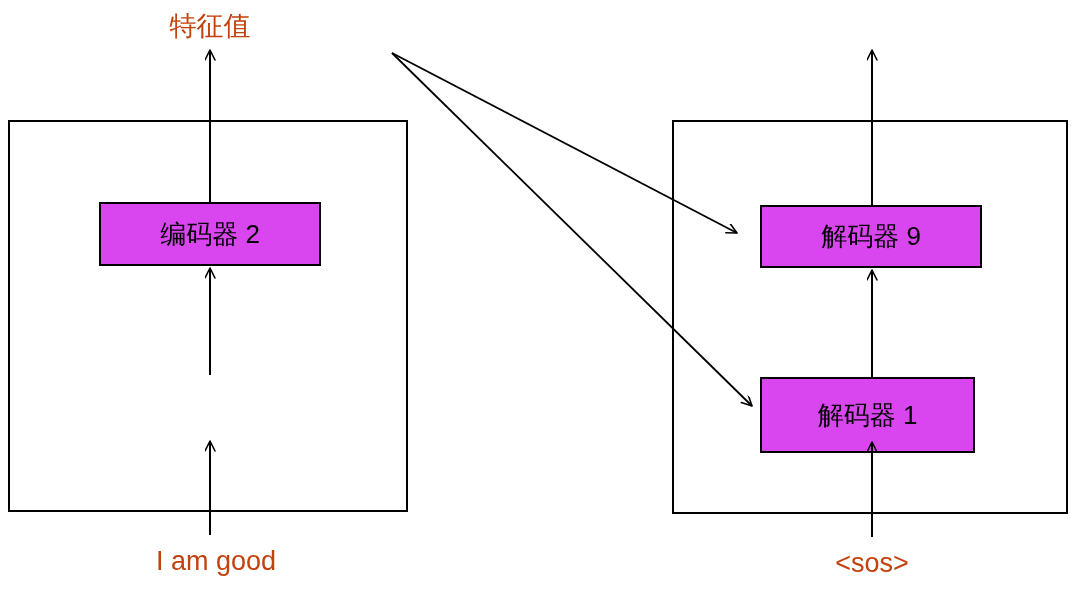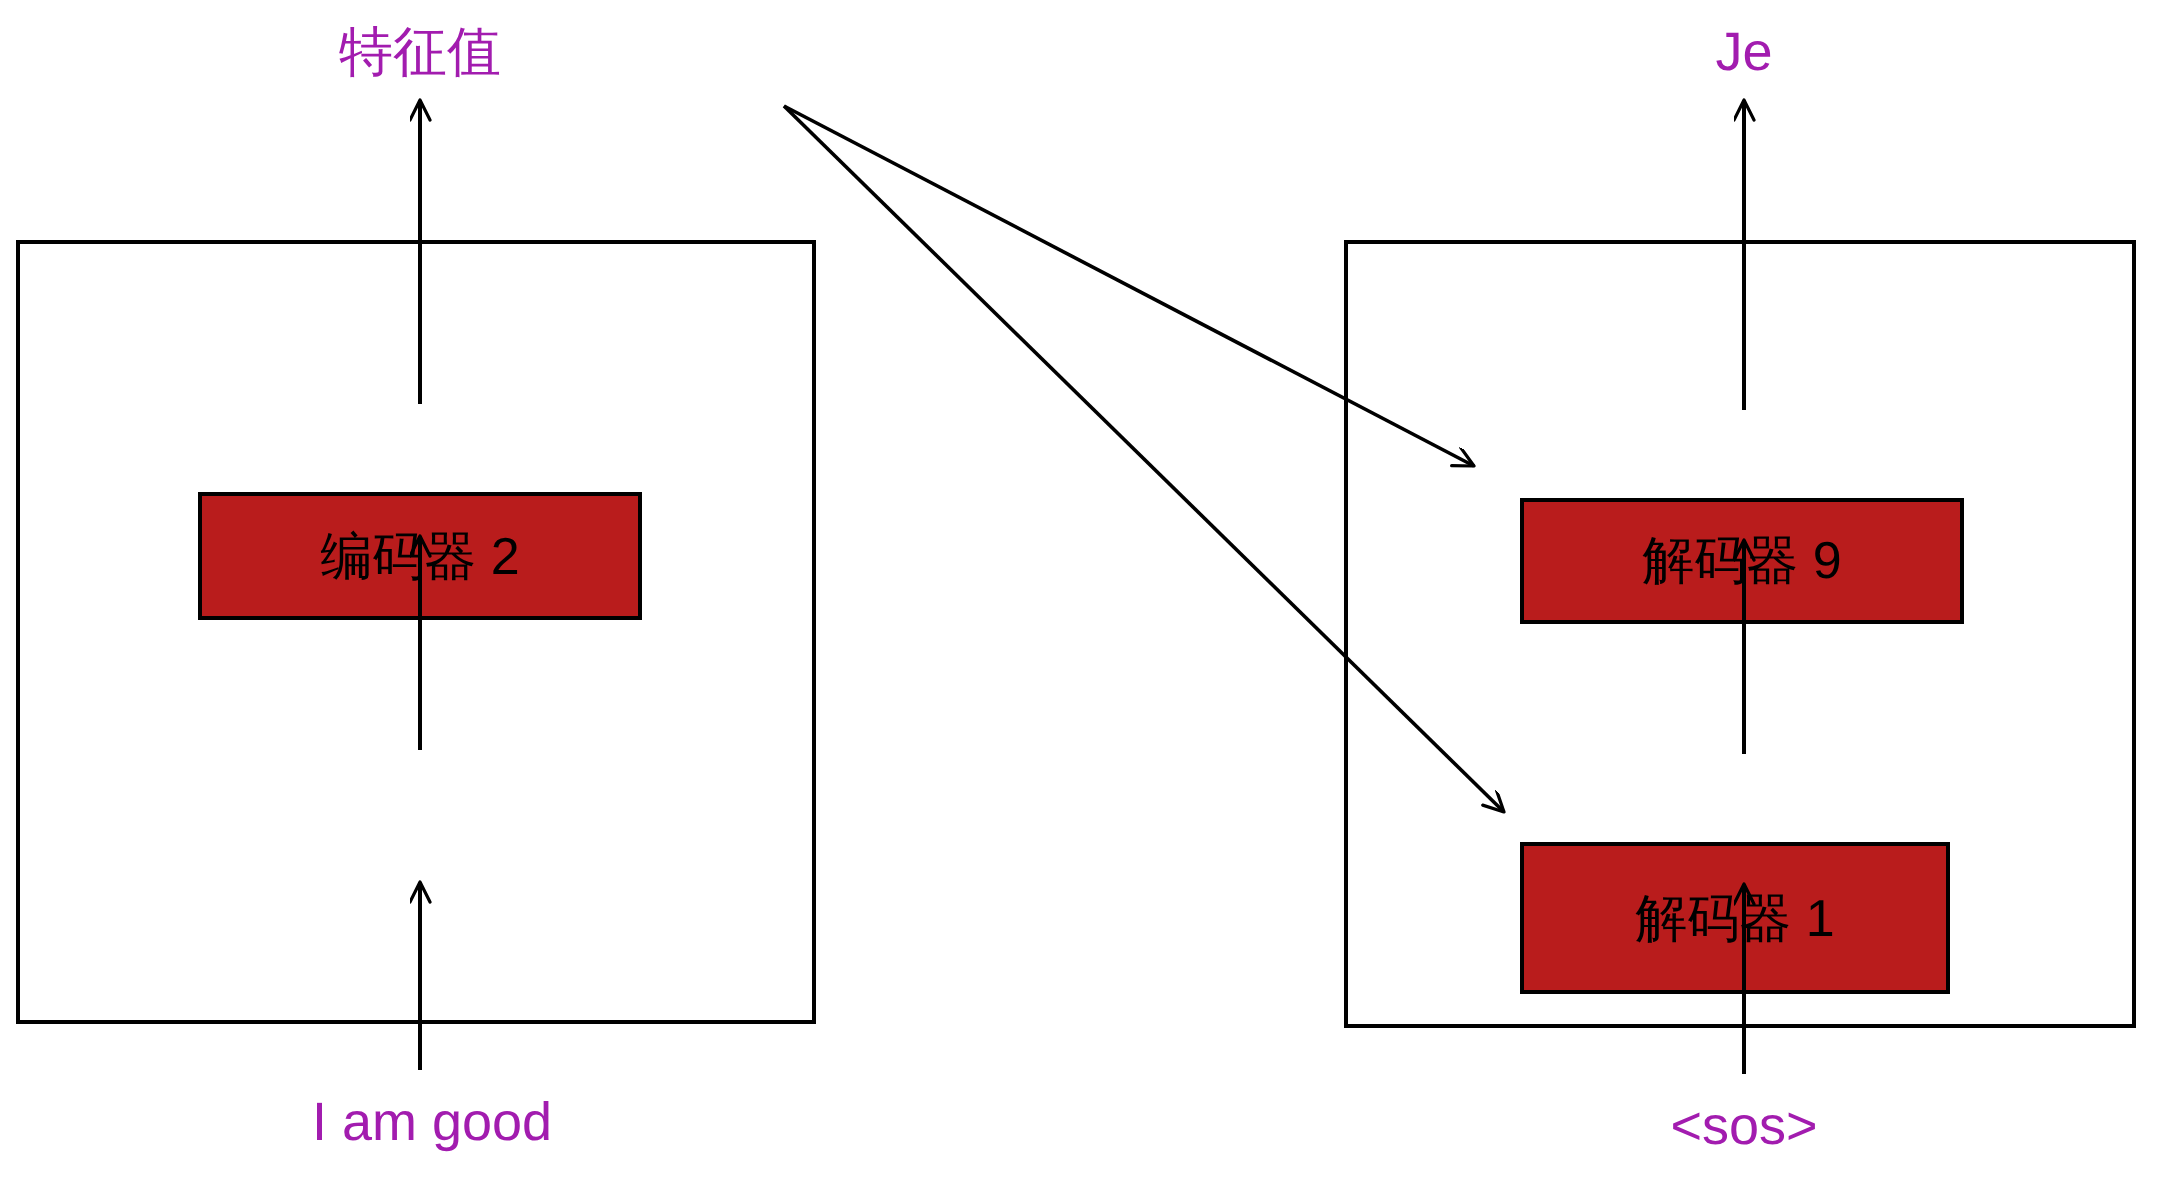--- a/index.html
+++ b/index.html
@@ -18,44 +18,43 @@
   }
   svg.layer {
     position: absolute;
     left: 0;
     top: 0;
     width: 1080px;
     height: 590px;
   }
   .lbl {
     position: absolute;
-    color: #a21caf;
+    color: #c2410c;
     font-family: "Liberation Sans", "DejaVu Sans", sans-serif;
     white-space: nowrap;
     line-height: 1;
   }
   .io-label {
     font-size: 27px;
     text-align: center;
   }
   .block-label {
     font-size: 26px;
     text-align: center;
     width: 100%;
     left: 0;
   }
   .blockbox {
     position: absolute;
     border: 2px solid #000000;
-    background: #b91c1c;
+    background: #d946ef;
     box-sizing: border-box;
     display: flex;
     align-items: center;
     justify-content: flex-end;
-    margin-top: 44px;
   }
   .outerbox {
     position: absolute;
     border: 2px solid #000000;
     background: transparent;
     box-sizing: border-box;
   }
 </style>
 </head>
 <body>
@@ -100,17 +99,16 @@
 
     <line x1="392" y1="53" x2="737" y2="233" stroke="#000000" stroke-width="1.8" marker-end="url(#ah)"></line>
 
     <line x1="392" y1="53" x2="752" y2="406" stroke="#000000" stroke-width="1.8" marker-end="url(#ah)"></line>
   </svg>
 
   <div class="lbl io-label" style="left:110px; top:13px; width:200px;">特征值</div>
 
   <div class="lbl io-label" style="left:116px; top:548px; width:200px;">I am good</div>
 
-  <div class="lbl io-label" style="left:772px; top:13px; width:200px;">Je</div>
 
   <div class="lbl io-label" style="left:772px; top:550px; width:200px;">&lt;sos&gt;</div>
 
 </div>
 
 </body></html>

